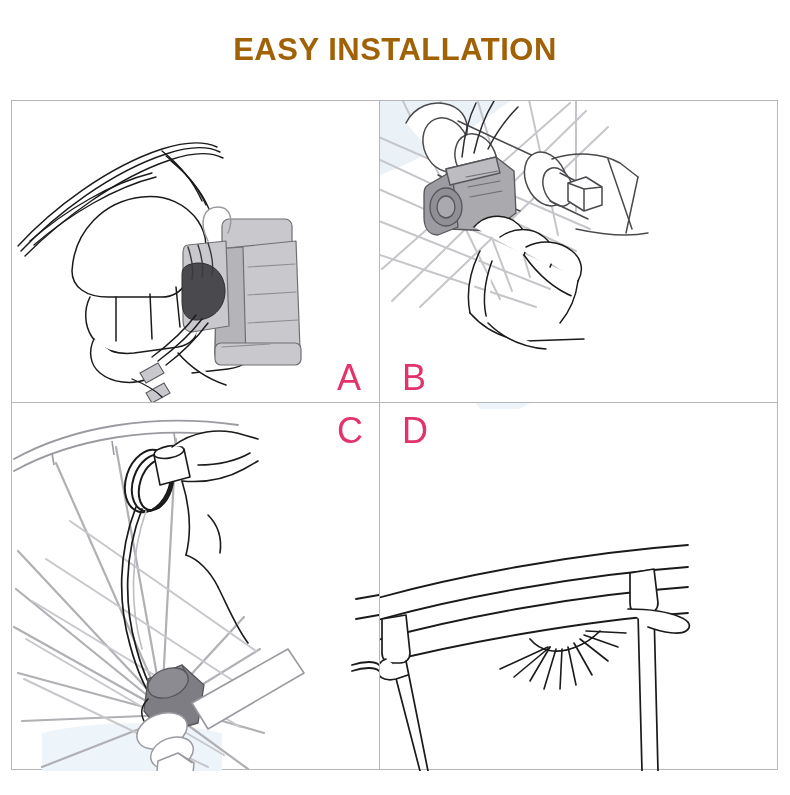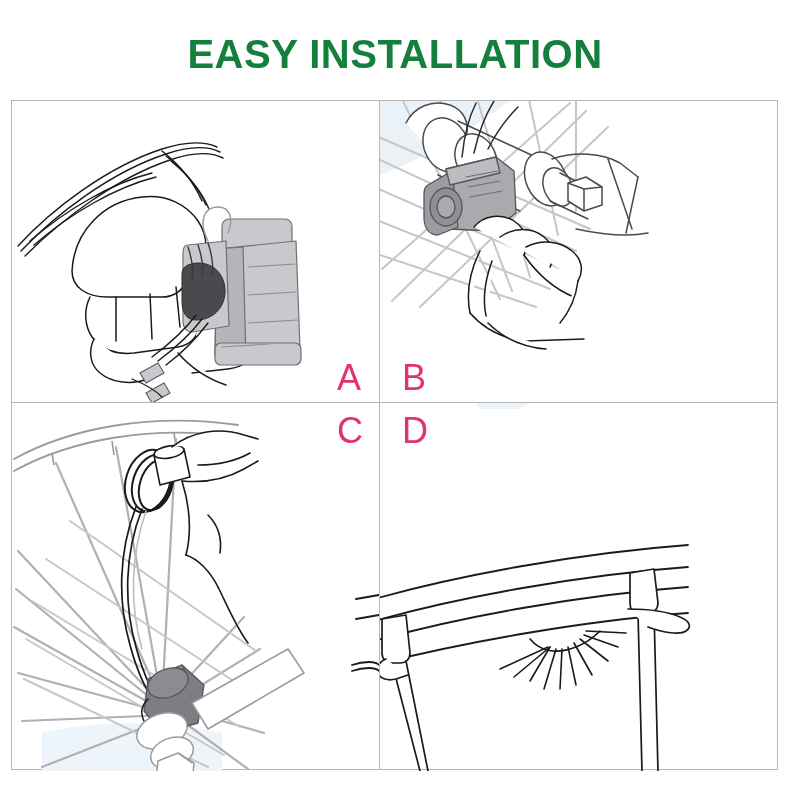--- a/index.html
+++ b/index.html
@@ -24,24 +24,24 @@
   
   .title-bar {
     position: absolute;
     top: 34px;
     left: 0;
     width: 790px;
     text-align: center;
   }
   .title {
     font-family: "Liberation Sans", sans-serif;
-    font-size: 40px;
+    font-size: 31px;
     font-weight: 700;
     letter-spacing: 0.5px;
-    color: #15803d;
+    color: #a16207;
     line-height: 1;
     white-space: nowrap;
   }
 
   
   .grid {
     position: absolute;
     left: 11px;
     top: 100px;
     width: 767px;

